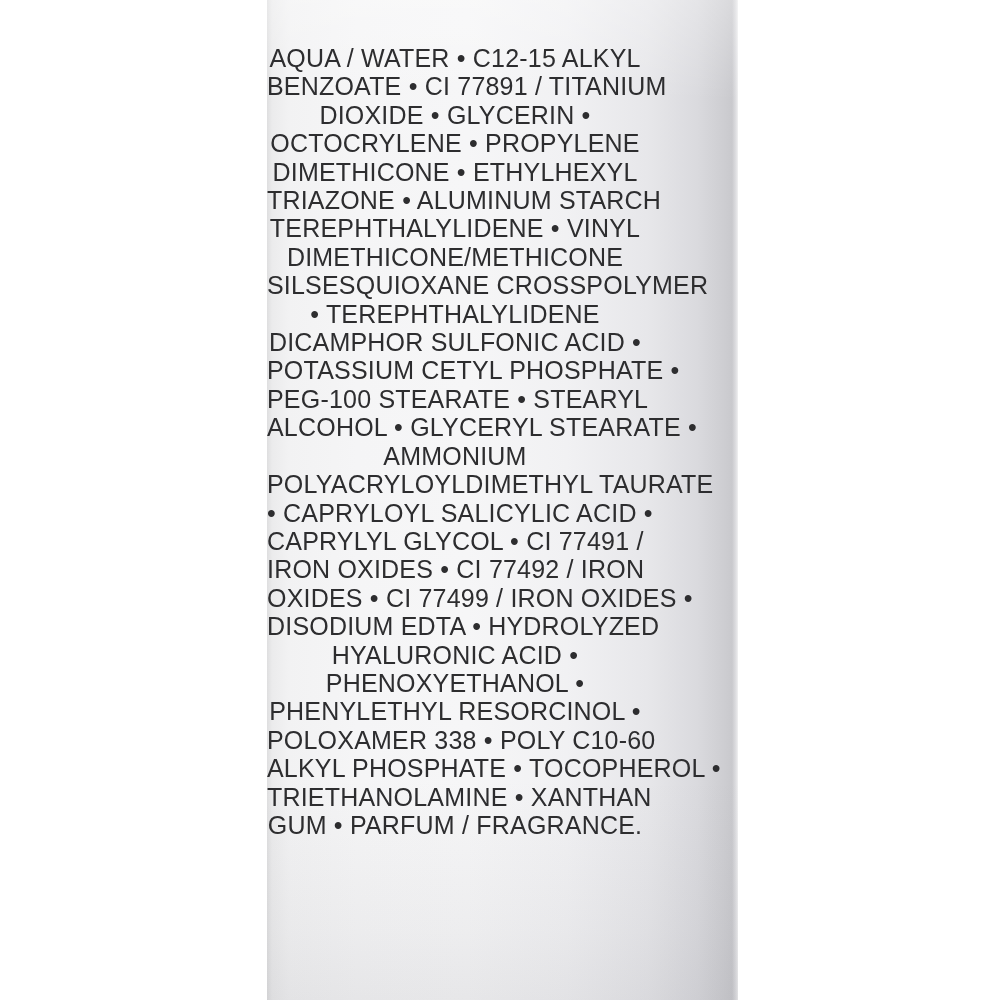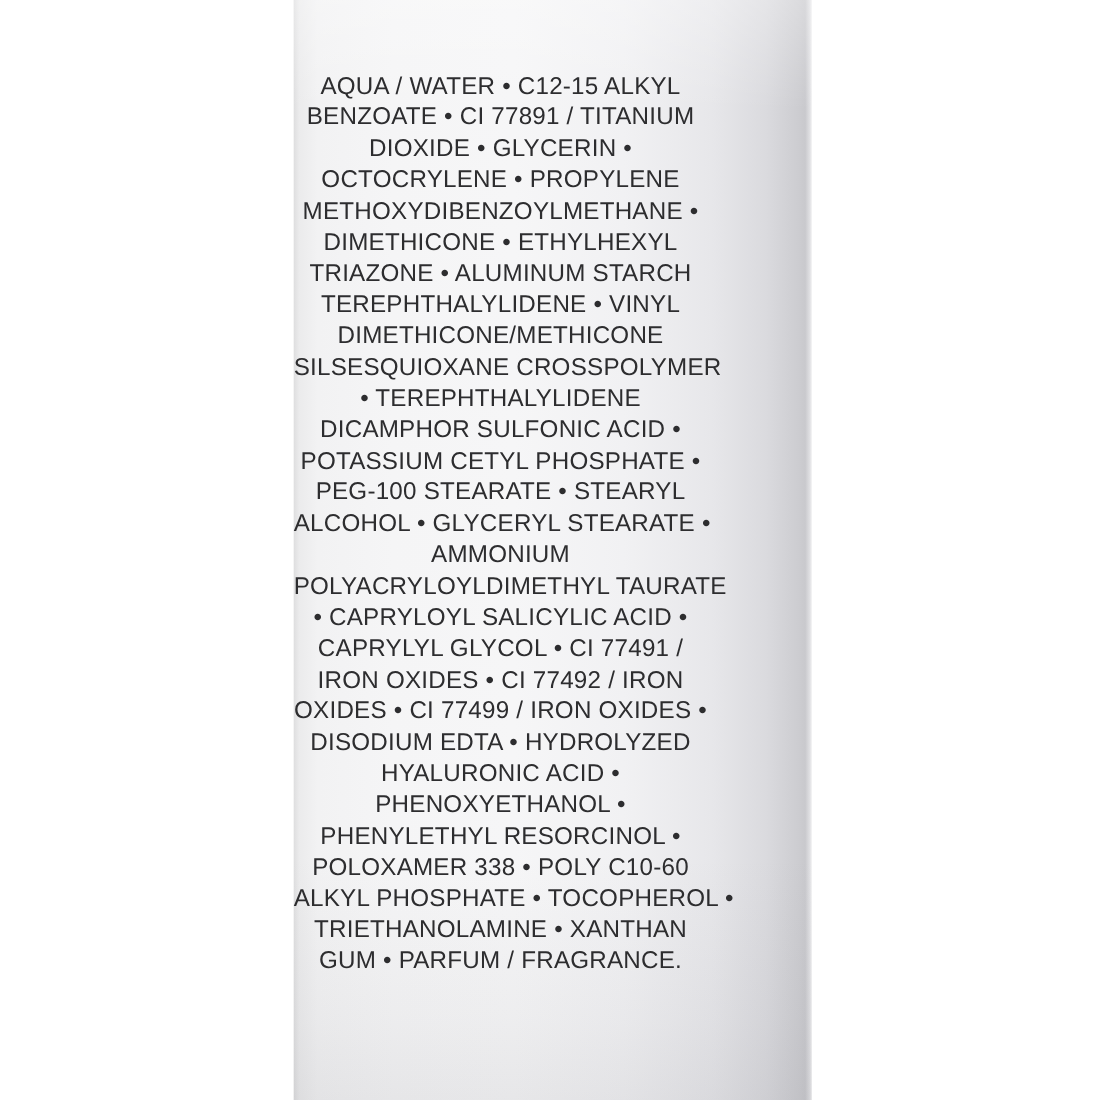--- a/index.html
+++ b/index.html
@@ -43,44 +43,43 @@
         #e7e7ea 380px,
         #dadade 430px,
         #cdcdd1 458px,
         #c9c9cd 465px,
         #dfdfe2 469px,
         #f0f0f1 471px);
   }
   .ingredients {
     position: absolute;
     left: 0;
-    top: 64px;
+    top: 44px;
     width: 376px;
     text-align: center;
     color: #2d2d2f;
-    font-size: 22px;
+    font-size: 25px;
     line-height: 28.4px;
     letter-spacing: 0.2px;
     font-weight: 400;
   }
   .ing-line {
     white-space: nowrap;
   }
 </style>
 </head>
 <body>
 
 <div class="scene">
   <div class="bottle">
     <div class="ingredients">
       <div class="ing-line">AQUA / WATER • C12-15 ALKYL</div>
       <div class="ing-line">BENZOATE • CI 77891 / TITANIUM</div>
       <div class="ing-line">DIOXIDE • GLYCERIN •</div>
       <div class="ing-line">OCTOCRYLENE • PROPYLENE</div>
-      <div class="ing-line">METHOXYDIBENZOYLMETHANE •</div>
       <div class="ing-line">DIMETHICONE • ETHYLHEXYL</div>
       <div class="ing-line">TRIAZONE • ALUMINUM STARCH</div>
       <div class="ing-line">TEREPHTHALYLIDENE • VINYL</div>
       <div class="ing-line">DIMETHICONE/METHICONE</div>
       <div class="ing-line">SILSESQUIOXANE CROSSPOLYMER</div>
       <div class="ing-line">• TEREPHTHALYLIDENE</div>
       <div class="ing-line">DICAMPHOR SULFONIC ACID •</div>
       <div class="ing-line">POTASSIUM CETYL PHOSPHATE •</div>
       <div class="ing-line">PEG-100 STEARATE • STEARYL</div>
       <div class="ing-line">ALCOHOL • GLYCERYL STEARATE •</div>

